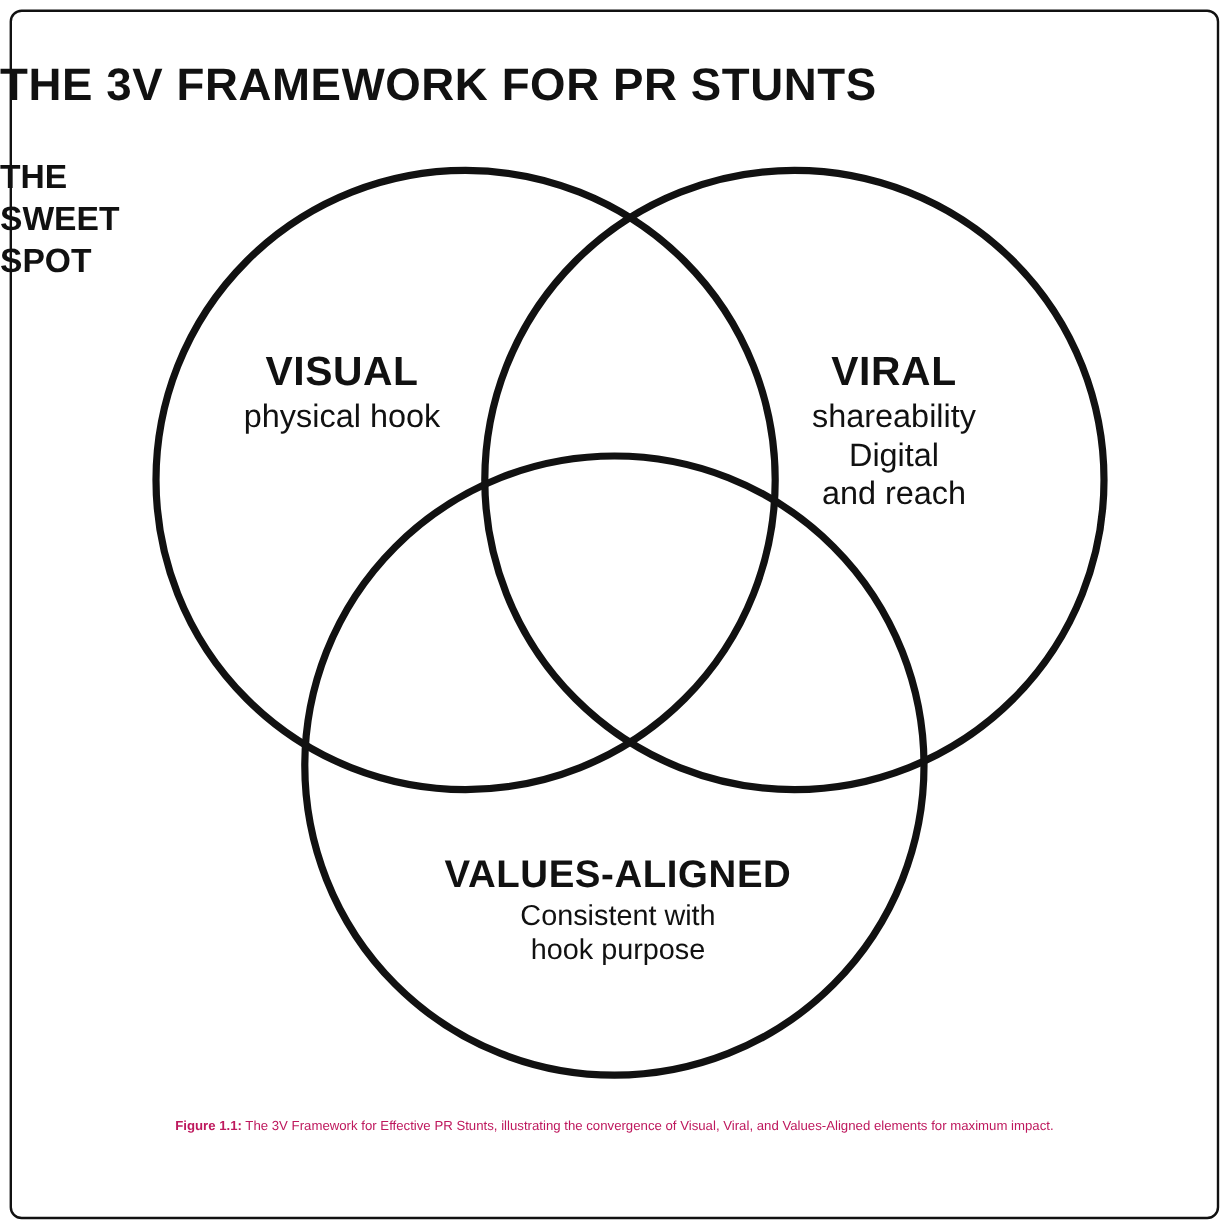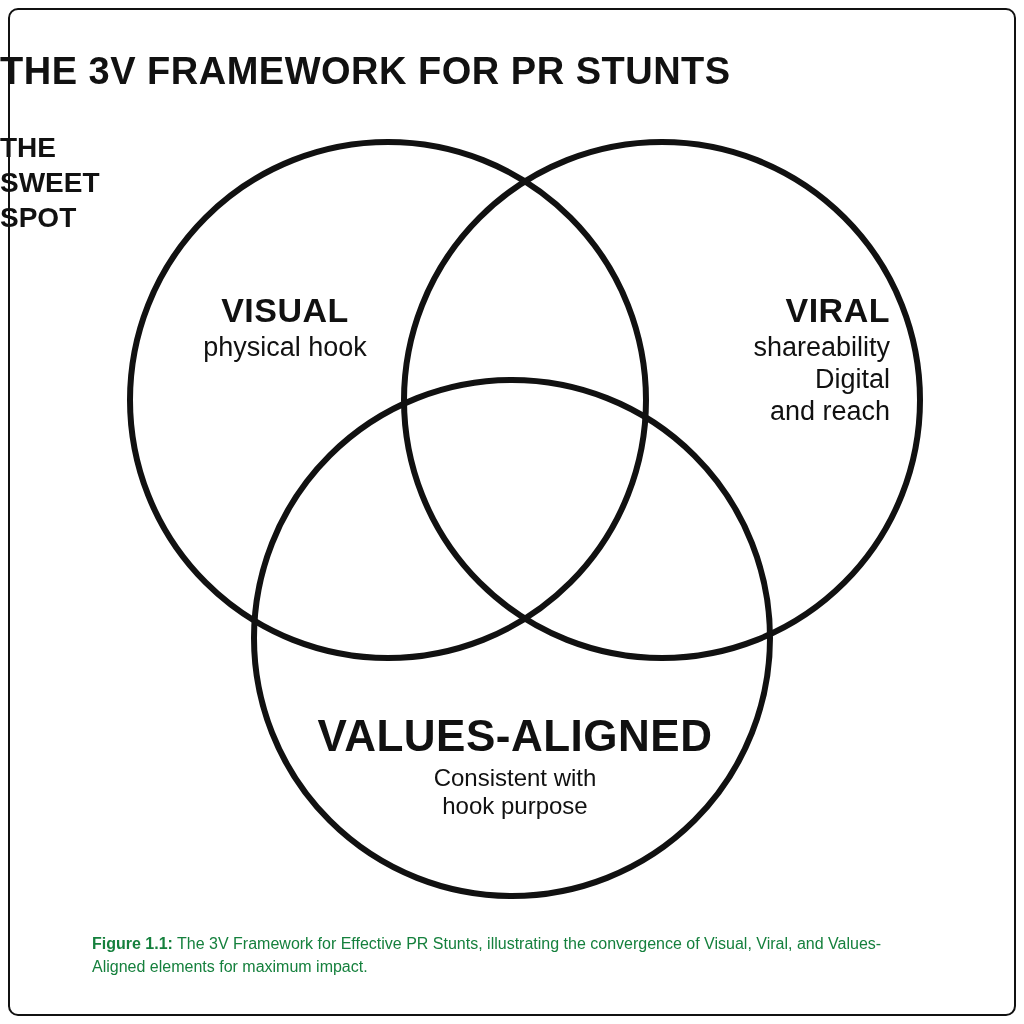--- a/index.html
+++ b/index.html
@@ -72,48 +72,48 @@
 
   #label-visual {
     left: 140px;
     top: 160px;
     width: 290px;
   }
   #label-viral {
     left: 600px;
     top: 160px;
     width: 290px;
-    text-align: right;
   }
   #label-values {
     left: 290px;
     top: 580px;
     width: 450px;
   }
-  #label-values .label-title { font-size: 44px; }
+  #label-values .label-title { font-size: 32px; }
   #label-values .label-desc { font-size: 24px; }
 
   #label-center {
     left: 430px;
     top: 310px;
     width: 170px;
     text-align: left;
     font-size: 28px;
     font-weight: bold;
     line-height: 1.25;
   }
 
   #figure-caption {
     position: absolute;
     left: 92px;
     top: 932px;
     width: 840px;
-    font-size: 16px;
+    text-align: center;
+    font-size: 11px;
     line-height: 1.45;
-    color: #15803d;
+    color: #be185d;
   }
   #figure-caption .cap-label {
     font-weight: bold;
   }
 </style>
 </head>
 <body>
 
 <div id="figure-frame"></div>
 

